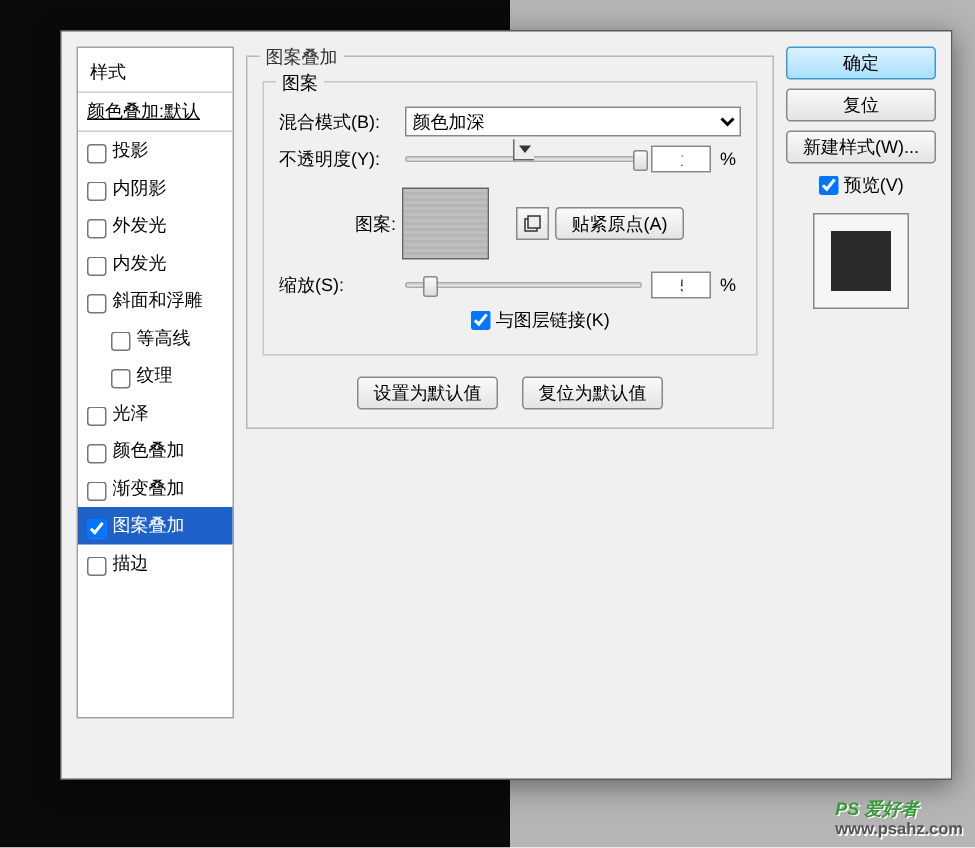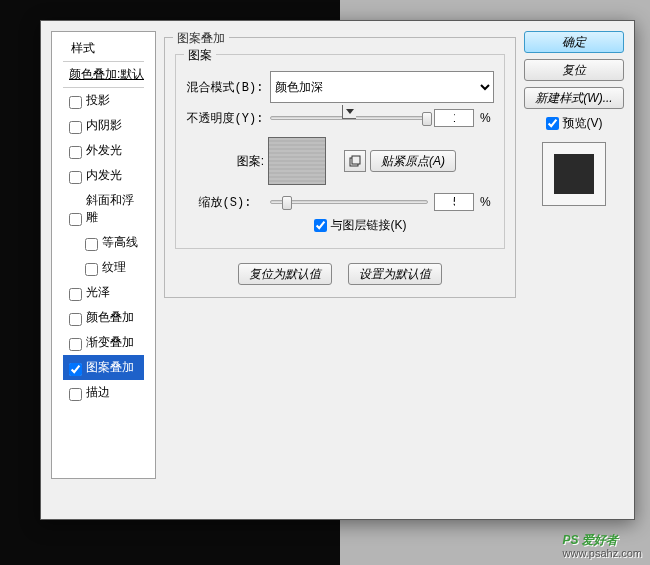--- a/index.html
+++ b/index.html
@@ -4,54 +4,54 @@
 <style>
 * { box-sizing: border-box; margin: 0; padding: 0; font-family: "Microsoft YaHei", SimSun, sans-serif; font-size: 12px; }
 body { width: 650px; height: 565px; overflow: hidden; position: relative; }
 .bg-left { position: absolute; left: 0; top: 0; width: 340px; height: 565px; background: #0a0a0a; }
 .bg-right { position: absolute; left: 340px; top: 0; width: 310px; height: 565px; background: #b5b5b5; }
 .dialog { position: absolute; left: 40px; top: 20px; width: 595px; height: 500px; background: #f0f0f0; border: 1px solid #5a5a5a; box-shadow: 0 4px 18px rgba(0,0,0,0.45); }
 .titlebar { height: 30px; background: linear-gradient(#fdfdfd, #e6e6e6); border-bottom: 1px solid #c0c0c0; display: flex; align-items: center; justify-content: space-between; padding: 0 0 0 10px; }
 .titlebar .close { width: 44px; height: 20px; background: linear-gradient(#e77, #c33); border: 1px solid #a22; border-radius: 3px; display: flex; align-items: center; justify-content: center; margin-right: 6px; cursor: pointer; }
 .titlebar .close svg { width: 10px; height: 10px; }
 .body { display: flex; padding: 10px; gap: 8px; height: calc(100% - 30px); }
-.styles-col { width: 105px; border: 1px solid #a0a0a0; background: #fff; padding: 4px 11px; }
+.styles-col { width: 105px; border: 1px solid #a0a0a0; background: #fff; padding: 4px 0; }
 .styles-col .hdr { padding: 4px 8px; border-bottom: 1px solid #ccc; font-weight: normal; }
 .styles-col .optline { padding: 4px 6px; border-bottom: 1px solid #ccc; white-space: nowrap; overflow: hidden; text-decoration: underline; }
 .styles-col .item { padding: 4px 6px; display: flex; align-items: flex-end; gap: 4px; cursor: pointer; }
 .styles-col .item.indent { padding-left: 22px; }
 .styles-col .item.sel { background: #1e61c9; color: #fff; }
 .styles-col .item input { margin: 0; }
 .center-col { flex: 1; }
 .right-col { width: 100px; display: flex; flex-direction: column; gap: 6px; align-items: center; }
 .fieldset { border: 1px solid #b8b8b8; padding: 8px 10px 12px; position: relative; margin-top: 6px; }
 .fieldset > .legend { position: absolute; top: -8px; left: 8px; background: #f0f0f0; padding: 0 4px; color: #333; }
 .inner-fs { border: 1px solid #c8c8c8; padding: 10px 10px 14px; position: relative; margin-top: 8px; }
 .inner-fs > .legend { position: absolute; top: -8px; left: 8px; background: #f0f0f0; padding: 0 4px; }
 .row { display: flex; align-items: center; gap: 6px; margin: 6px 0; }
-.row .lbl { width: 78px; text-align: center; font-family: Liberation Mono, monospace; }
-.row select { flex: 1; height: 32px; border: 1px solid #888; background: #fff; }
+.row .lbl { width: 78px; text-align: left; }
+.row select { flex: 1; height: 20px; border: 1px solid #888; background: #fff; }
 .slider-track { flex: 1; height: 4px; background: linear-gradient(#ccc,#eee); border: 1px solid #aaa; border-radius: 2px; position: relative; }
 .slider-thumb { position: absolute; top: -5px; width: 10px; height: 14px; background: linear-gradient(#fafafa,#ddd); border: 1px solid #888; border-radius: 2px; transform: translateX(-50%); }
 .numfield { width: 40px; height: 18px; border: 1px solid #888; background: #fff; text-align: right; padding: 0 18px; }
 .pct { width: 14px; }
 .swatch-row { display: flex; align-items: center; gap: 4px; margin: 10px 0 8px; }
 .swatch-row .lbl { width: 78px; text-align: right; }
 .pattern-swatch { width: 58px; height: 48px; border: 1px solid #666; background: repeating-linear-gradient(#bfbfbf 0, #bfbfbf 2px, #b5b5b5 2px, #b5b5b5 4px); display: flex; align-items: flex-end; justify-content: flex-end; }
 .swatch-dd { width: 14px; height: 14px; border: 1px solid #666; border-top: none; border-right: none; margin: 0; background: #eee; display: flex; align-items: center; justify-content: center; position: relative; left: 16px; top: -32px; }
 .tiny-btn { width: 22px; height: 22px; border: 1px solid #888; background: linear-gradient(#fafafa,#e4e4e4); display:flex; align-items:center; justify-content:center; cursor:pointer; }
-.btn { height: 22px; border: 1px solid #888; background: linear-gradient(#fafafa,#e4e4e4); border-radius: 3px; padding: 0 10px; cursor: pointer; display: inline-flex; align-items: center; justify-content: center; font-style: italic; }
+.btn { height: 22px; border: 1px solid #888; background: linear-gradient(#fafafa,#e4e4e4); border-radius: 3px; padding: 0 10px; cursor: pointer; display: inline-flex; align-items: center; justify-content: center; }
 .btn.primary { background: linear-gradient(#d9f2ff,#a8e0ff); border-color: #3a9acb; }
 .btn.full { width: 100%; }
 .btn-row { display: flex; gap: 16px; justify-content: center; margin-top: 14px; }
 .chk-row { display:flex; align-items:center; gap:4px; justify-content:center; }
 .preview-box { width: 64px; height: 64px; border: 1px solid #888; background: #f6f6f6; display:flex; align-items:center; justify-content:center; margin-top:4px; }
 .preview-inner { width: 40px; height: 40px; background: #2a2a2a; }
 .watermark { position: absolute; right: 8px; bottom: 6px; font-size: 20px; font-style: italic; color: #3a9a3a; font-weight: bold; text-shadow: 1px 1px 0 #fff; font-family: Arial; }
-.watermark .url { font-size: 11px; color: #555; display:block; font-style: normal; font-weight: normal; margin-top:-2px; text-align:right; }
+.watermark .url { font-size: 11px; color: #555; display:block; font-style: normal; font-weight: bold; margin-top:-2px; text-align:right; }
 .arrow-down { width:0; height:0; border-left:4px solid transparent; border-right:4px solid transparent; border-top:5px solid #333; }
 </style>
 </head>
 <body>
 
 <div class="bg-left"></div>
 <div class="bg-right"></div>
 
 <div class="dialog">
   <div class="body">
@@ -158,22 +158,22 @@
             <span class="pct">%</span>
           </div>
 
           <div class="chk-row" style="margin-left:40px">
             <input type="checkbox" checked="" style="">
             <span>与图层链接(K)</span>
           </div>
         </div>
 
         <div class="btn-row">
+          <button class="btn">设置为默认值</button>
           <button class="btn">复位为默认值</button>
-          <button class="btn">设置为默认值</button>
         </div>
       </div>
     </div>
 
     <div class="right-col">
       <button class="btn primary full">确定</button>
       <button class="btn full">复位</button>
       <button class="btn full">新建样式(W)...</button>
       <div class="chk-row">
         <input type="checkbox" checked="" style="">

